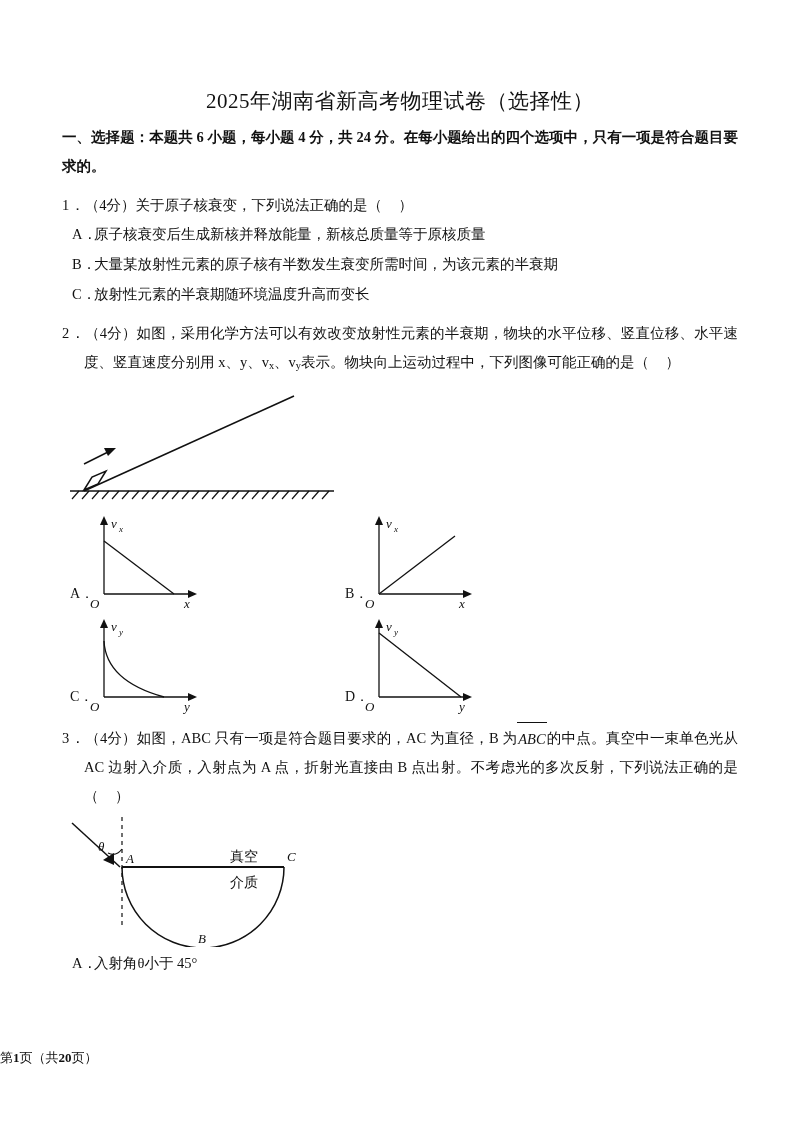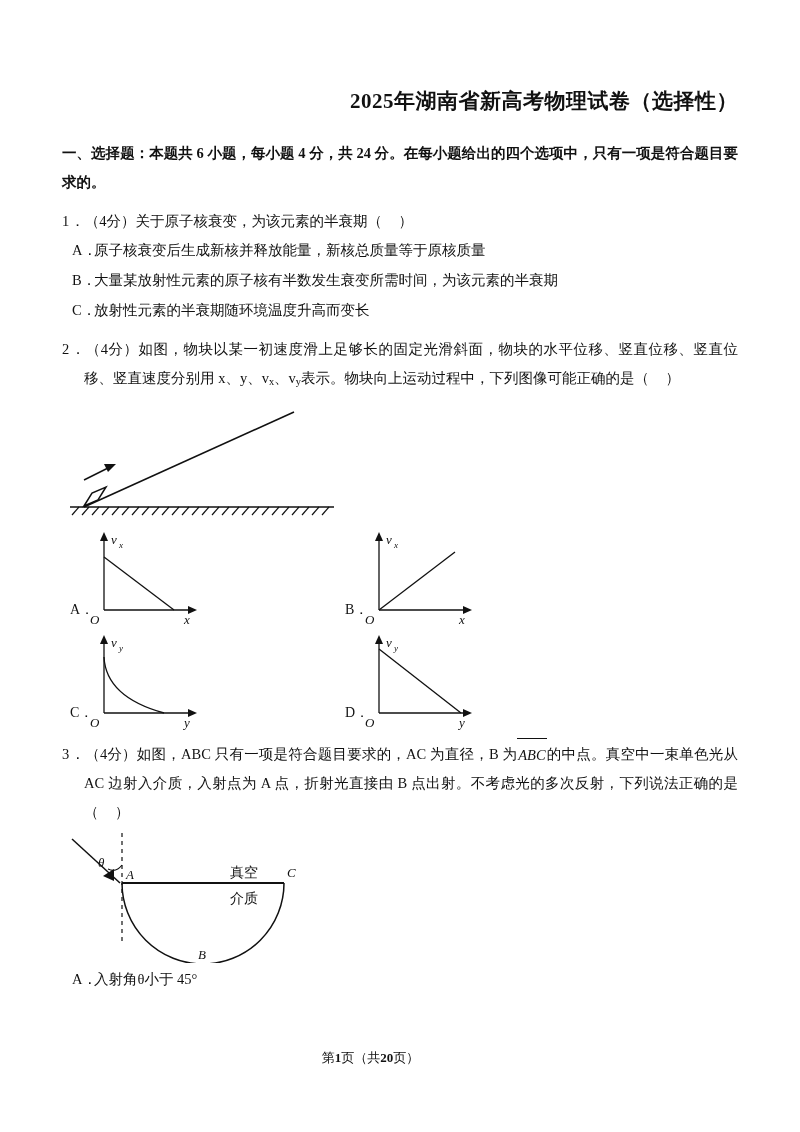--- a/index.html
+++ b/index.html
@@ -24,25 +24,25 @@
   }
   .content {
     position: absolute;
     left: 62px;
     top: 88px;
     width: 676px;
   }
 
   
   .doc-title {
-    text-align: right;
+    text-align: center;
     font-size: 21px;
-    font-weight: bold;
+    font-weight: normal;
     letter-spacing: 0.5px;
-    margin: 0 0 24px 0;
+    margin: 0 0 8px 0;
     line-height: 1.3;
   }
 
   
   .section-intro {
     font-size: 14.5px;
     font-weight: bold;
     line-height: 2.0;
     margin: 0 0 8px 0;
     text-align: justify;
@@ -111,53 +111,53 @@
     height: 132px;
     margin: 4px 0 2px 0;
   }
 
   
   .footer {
     position: absolute;
     left: 0;
     top: 1049px;
     width: 741px;
-    text-align: center;
+    text-align: left;
     font-size: 13px;
   }
   .footer .bignum { font-weight: bold; }
 </style>
 </head>
 <body>
 
 <div class="page">
   <div class="content">
 
     <h1 class="doc-title">2025年湖南省新高考物理试卷（选择性）</h1>
 
     <div class="section-intro">一、选择题：本题共 6 小题，每小题 4 分，共 24 分。在每小题给出的四个选项中，只有一项是符合题目要求的。</div>
 
     <div class="question">
       <div class="q-stem">
-        <span class="q-num">1</span><span>．</span><span>（4分）</span><span>关于原子核衰变，为该元素的半衰期（</span><span class="paren-blank">&nbsp;&nbsp;&nbsp;&nbsp;</span><span>）</span>
+        <span class="q-num">1</span><span>．</span><span>（4分）</span><span>关于原子核衰变，下列说法正确的是（</span><span class="paren-blank">&nbsp;&nbsp;&nbsp;&nbsp;</span><span>）</span>
       </div>
       <div class="opt">
         <span class="opt-key">A．</span><span>原子核衰变后生成新核并释放能量，新核总质量等于原核质量</span>
       </div>
       <div class="opt">
         <span class="opt-key">B．</span><span>大量某放射性元素的原子核有半数发生衰变所需时间，为该元素的半衰期</span>
       </div>
       <div class="opt">
         <span class="opt-key">C．</span><span>放射性元素的半衰期随环境温度升高而变长</span>
       </div>
     </div>
 
     <div class="question">
       <div class="q-stem">
-        <span class="q-num">2</span><span>．</span><span>（4分）</span><span>如图，物块以某一初速度滑上足够长的固定光滑斜面，物块的水平位移、竖直位移、竖直位移、竖直速度分别用 x、y、v</span><span class="sub">x</span><span>、v</span><span class="sub">y</span><span>表示。物块向上运动过程中，下列图像可能正确的是（</span><span class="paren-blank">&nbsp;&nbsp;&nbsp;&nbsp;</span><span>）</span>
+        <span class="q-num">2</span><span>．</span><span>（4分）</span><span>如图，采用化学方法可以有效改变放射性元素的半衰期，物块的水平位移、竖直位移、水平速度、竖直速度分别用 x、y、v</span><span class="sub">x</span><span>、v</span><span class="sub">y</span><span>表示。物块向上运动过程中，下列图像可能正确的是（</span><span class="paren-blank">&nbsp;&nbsp;&nbsp;&nbsp;</span><span>）</span>
       </div>
 
       <div class="fig-incline">
         <svg width="300" height="120" viewBox="0 0 300 120">
 
           <line x1="22" y1="105" x2="232" y2="10" stroke="#111" stroke-width="1.6"></line>
 
           <line x1="8" y1="105" x2="272" y2="105" stroke="#111" stroke-width="1.6"></line>
 
           <g stroke="#111" stroke-width="1.2">

